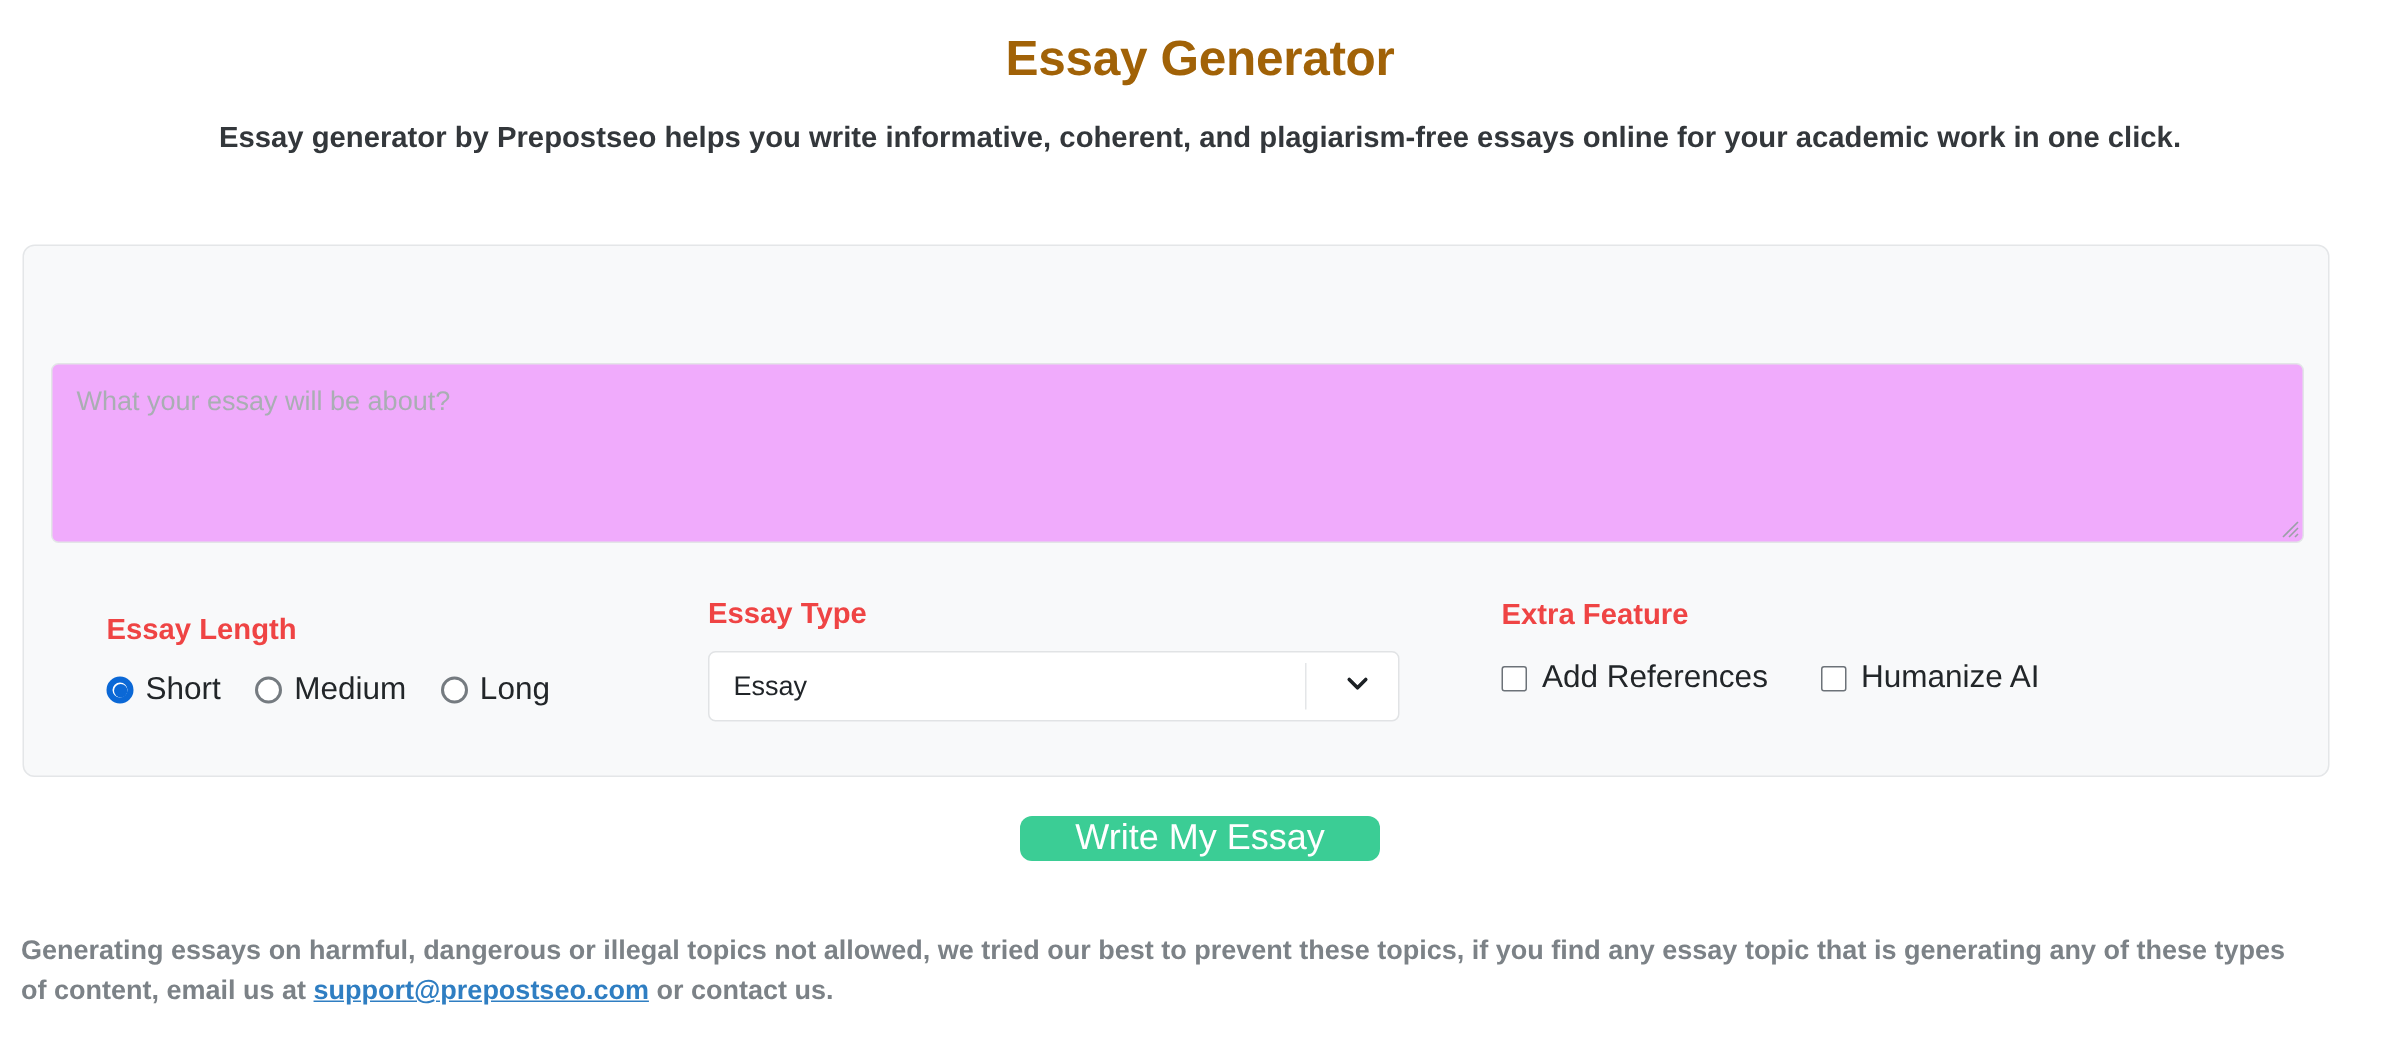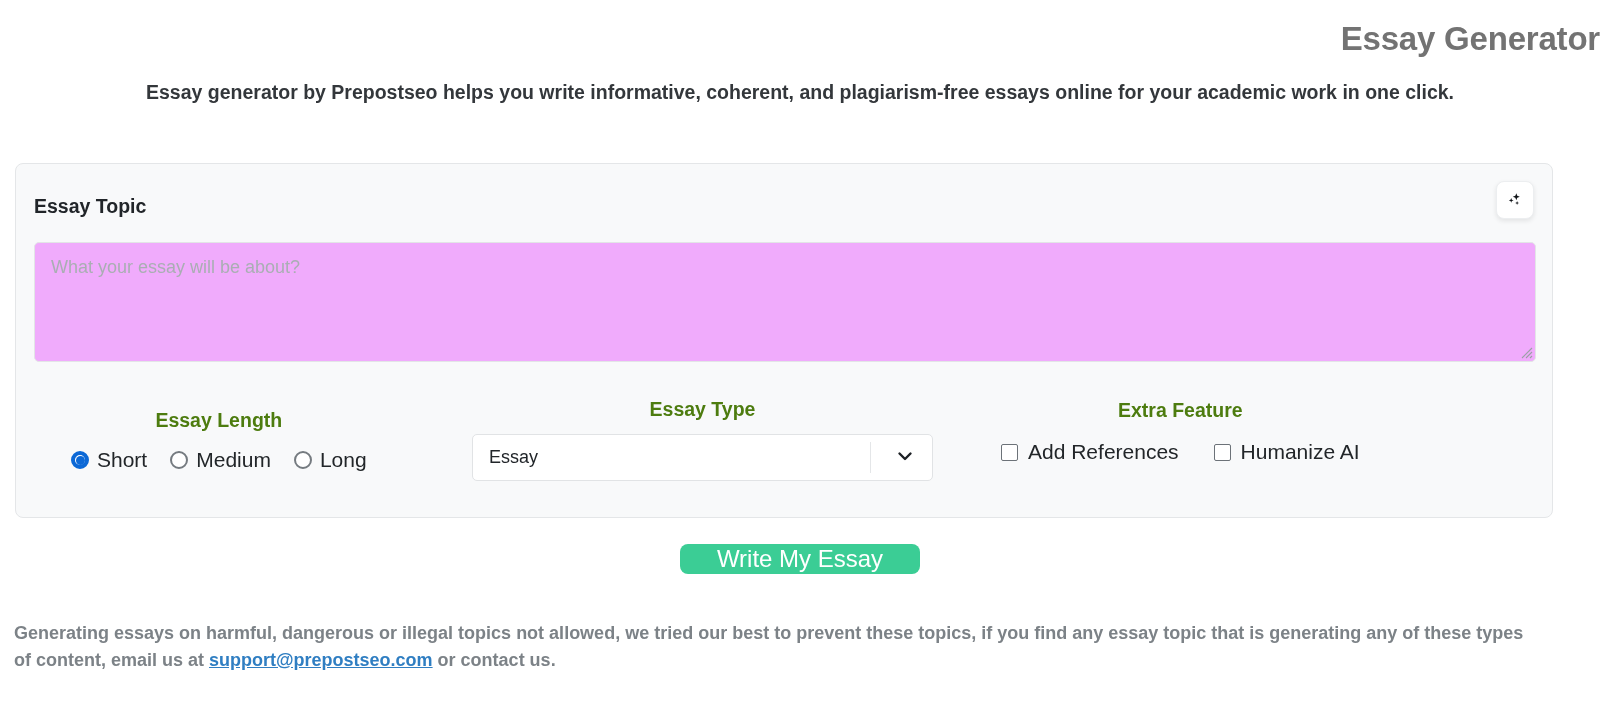--- a/index.html
+++ b/index.html
@@ -21,25 +21,24 @@
   }
 
   
   .header {
     padding-top: 18px;
     text-align: center;
   }
   .page-title {
     font-size: 33px;
     font-weight: bold;
-    color: #737373;
+    color: #a16207;
     letter-spacing: -0.2px;
     margin: 0;
     line-height: 1.25;
-    text-align: right;
   }
   .page-subtitle {
     font-size: 19.5px;
     color: #33373b;
     margin: 20px 0 0 0;
     line-height: 1.4;
     font-weight: 700;
   }
 
   
@@ -123,23 +122,22 @@
     top: 215px;
     width: 100%;
     height: 120px;
   }
 
   .opt-col { position: absolute; }
 
   .opt-title {
     font-size: 19.5px;
     font-weight: bold;
-    color: #4d7c0f;
+    color: #ef4444;
     white-space: nowrap;
-    text-align: center;
   }
 
   
   .col-length { left: 55px; top: 30px; }
   .radio-row {
     display: flex;
     align-items: center;
     margin-top: 16px;
   }
   .radio-item {
@@ -289,33 +287,20 @@
 
 <div class="page">
 
   <div class="header">
     <h1 class="page-title">Essay Generator</h1>
     <p class="page-subtitle">Essay generator by Prepostseo helps you write informative, coherent, and plagiarism-free essays online for your academic work in one click.</p>
   </div>
 
   <div class="card">
 
-    <div class="card-head">
-      <span class="card-label">Essay Topic</span>
-
-      <div class="ai-btn">
-        <span>
-          <svg width="20" height="20" viewBox="0 0 20 20" aria-hidden="true">
-            <path d="M11.3 3.2 L12.25 5.75 L14.8 6.7 L12.25 7.65 L11.3 10.2 L10.35 7.65 L7.8 6.7 L10.35 5.75 Z" fill="#111418"></path>
-            <path d="M6.2 8.0 L6.85 9.75 L8.6 10.4 L6.85 11.05 L6.2 12.8 L5.55 11.05 L3.8 10.4 L5.55 9.75 Z" fill="#111418"></path>
-            <path d="M12.1 11.1 L12.62 12.5 L14.02 13.02 L12.62 13.54 L12.1 14.94 L11.58 13.54 L10.18 13.02 L11.58 12.5 Z" fill="#111418"></path>
-          </svg>
-        </span>
-      </div>
-    </div>
 
     <div class="topic-wrap">
       <textarea class="topic-input" placeholder="What your essay will be about?" style=""></textarea>
       <span class="resize-grip">
         <svg width="16" height="16" viewBox="0 0 16 16" aria-hidden="true">
           <path d="M15 5 L5 15" stroke="#9aa0a6" stroke-width="1.1"></path>
           <path d="M15 9 L9 15" stroke="#9aa0a6" stroke-width="1.1"></path>
           <path d="M15 13 L13 15" stroke="#9aa0a6" stroke-width="1.1"></path>
         </svg>
       </span>

